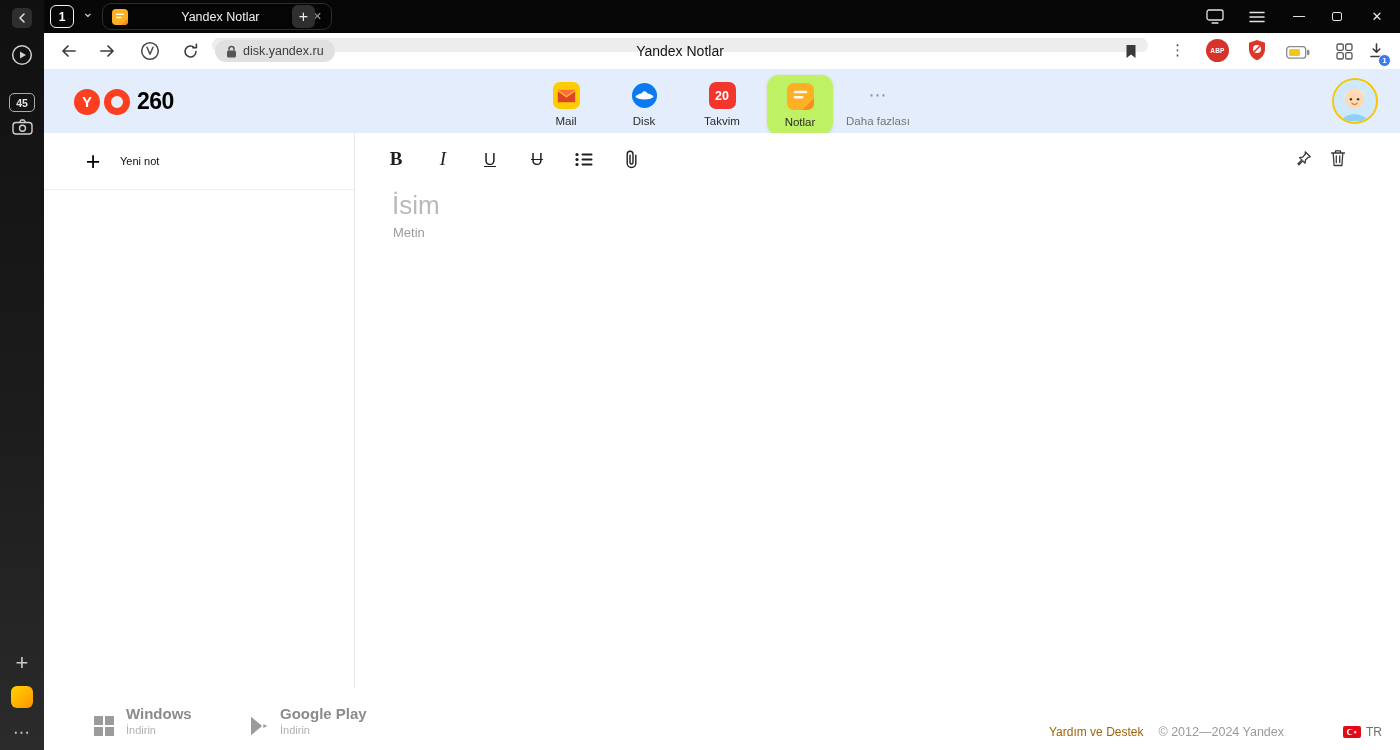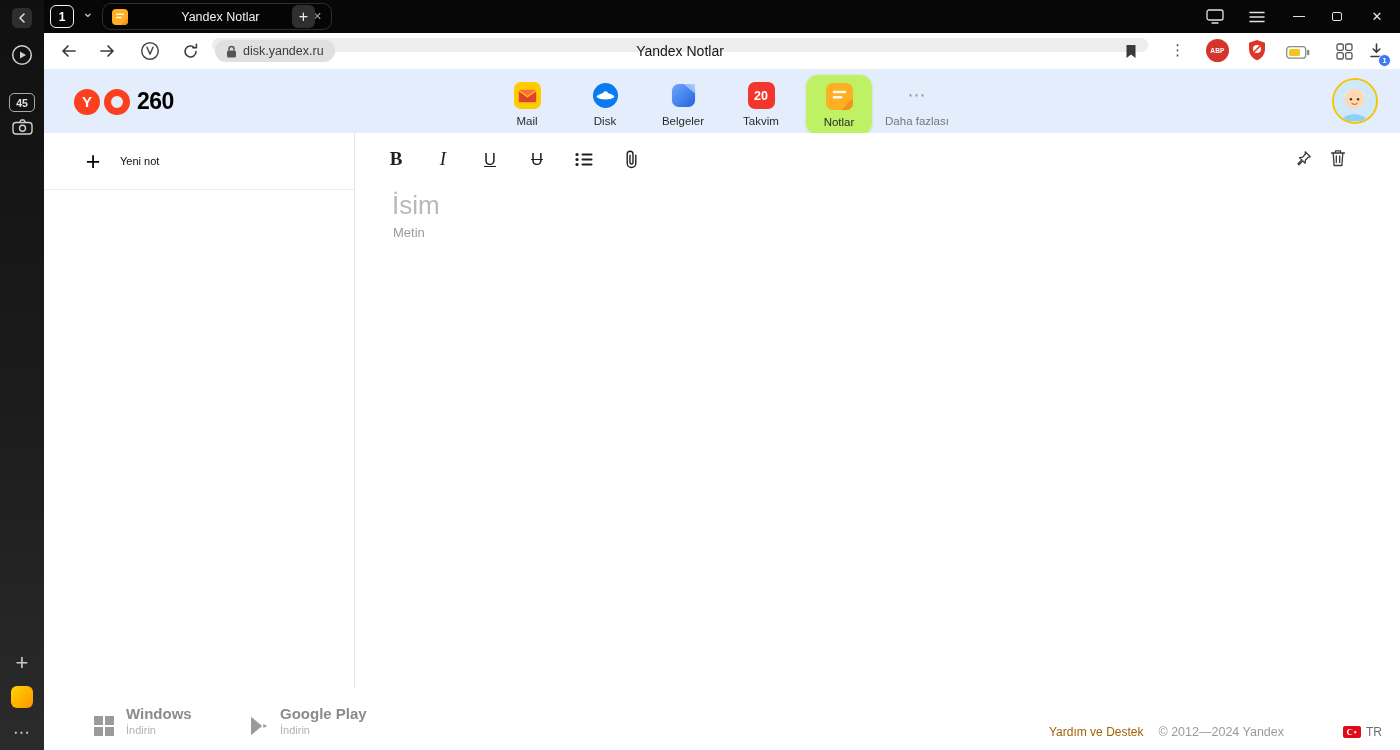--- a/index.html
+++ b/index.html
@@ -281,35 +281,20 @@
           <div class="svc-icon">
             <svg width="27" height="27" viewBox="0 0 28 28">
                 <circle cx="14" cy="14" r="13" fill="#0b7af0"></circle>
                 <path d="M4.5 15.5c3.5-5.5 15.5-5.5 19 0-4.5 3.5-14.5 3.5-19 0z" fill="#fff"></path>
                 <circle cx="14" cy="12.2" r="2.6" fill="#fff"></circle>
               </svg>
           </div>
           <div class="svc-label">Disk</div>
         </div>
         <div class="svc">
-          <div class="svc-icon">
-            <svg width="27" height="27" viewBox="0 0 28 28">
-                <defs>
-                  <linearGradient id="gb" x1="0" y1="0" x2="1" y2="1">
-                    <stop offset="0" stop-color="#6ca8ff"></stop>
-                    <stop offset="1" stop-color="#2563d9"></stop>
-                  </linearGradient>
-                </defs>
-                <rect x="2" y="2" width="24" height="24" rx="7" fill="url(#gb)"></rect>
-                <path d="M26 2v10L14 2z" fill="#a9c9ff" opacity=".85"></path>
-              </svg>
-          </div>
-          <div class="svc-label">Belgeler</div>
-        </div>
-        <div class="svc">
           <div class="takvim-icon">20</div>
           <div class="svc-label">Takvim</div>
         </div>
         <div class="svc active">
           <div class="svc-icon">
             <svg width="27" height="27" viewBox="0 0 28 28">
                 <rect width="28" height="28" rx="7" fill="#ffaf24"></rect>
                 <rect x="7" y="8" width="14" height="2.6" rx="1.3" fill="#fff" opacity=".92"></rect>
                 <rect x="7" y="13.5" width="10" height="2.6" rx="1.3" fill="#fff" opacity=".92"></rect>
                 <path d="M28 16v5a7 7 0 0 1-7 7h-5z" fill="#f78f1e"></path>

